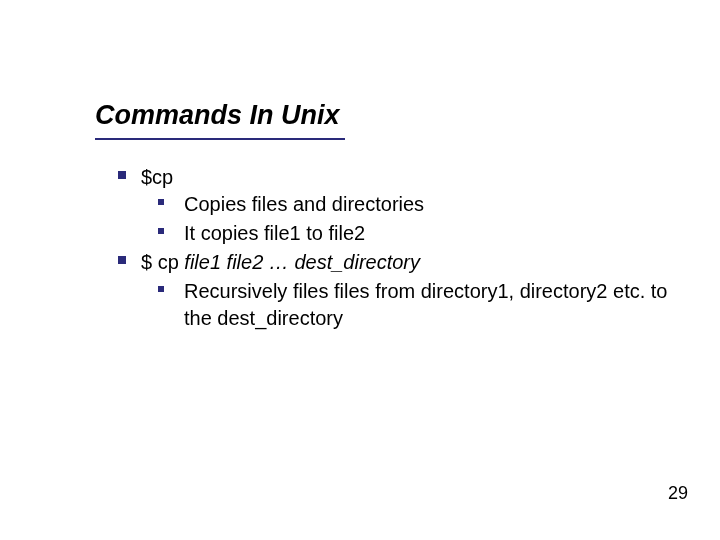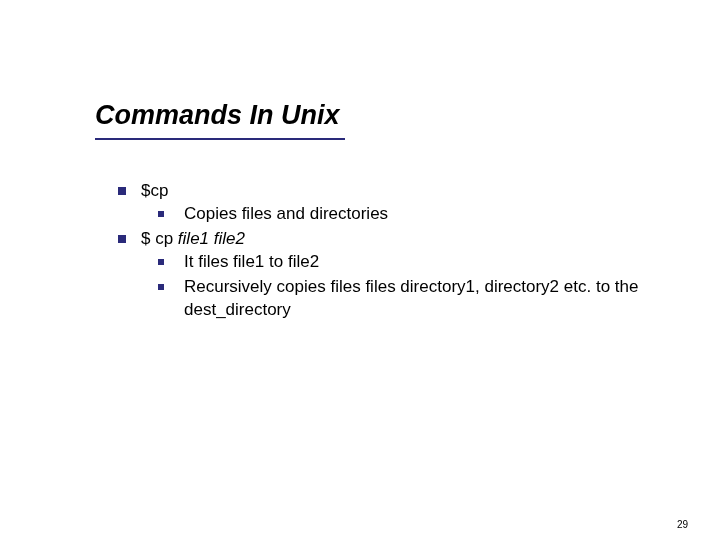--- a/index.html
+++ b/index.html
@@ -31,24 +31,24 @@
   .title-underline {
     position: absolute;
     top: 138px;
     left: 95px;
     width: 250px;
     height: 2px;
     background: #2a2a7a;
   }
   .content {
     position: absolute;
-    top: 180px;
+    top: 164px;
     left: 118px;
     right: 40px;
-    font-size: 17px;
+    font-size: 20px;
     line-height: 1.35;
   }
   .l1 {
     margin-bottom: 2px;
   }
   .l1-row {
     display: flex;
     align-items: flex-start;
   }
   .l2 {
@@ -74,23 +74,23 @@
     margin-right: 12px;
   }
   .txt {
     flex: 1 1 auto;
   }
   .italic {
     font-style: italic;
   }
   .pagenum {
     position: absolute;
-    bottom: 10px;
+    bottom: 36px;
     right: 32px;
-    font-size: 10px;
+    font-size: 18px;
     font-family: Verdana, Geneva, sans-serif;
   }
 </style>
 </head>
 <body>
 
 <div class="slide">
 
   <div class="title">Commands In Unix</div>
   <div class="title-underline"></div>
@@ -104,39 +104,39 @@
           <span>$cp</span>
         </span>
       </div>
       <div class="l2">
         <span class="bullet small"></span>
         <span class="txt">Copies files and directories</span>
       </div>
     </div>
 
     <div class="l1">
-      <div class="l1-row">
-        <span class="bullet"></span>
-        <span class="txt">
-          <span>$ cp </span><span class="italic">file1 file2</span>
-        </span>
-      </div>
       <div class="l2">
         <span class="bullet small"></span>
-        <span class="txt">It files file1 to file2</span>
+        <span class="txt">It copies file1 to file2</span>
       </div>
     </div>
 
     <div class="l1">
+      <div class="l1-row">
+        <span class="bullet"></span>
+        <span class="txt">
+          <span>$ cp </span><span class="italic">file1 file2 … dest_directory</span>
+        </span>
+      </div>
     </div>
 
     <div class="l1">
       <div class="l2">
         <span class="bullet small"></span>
-        <span class="txt">Recursively copies files files directory1, directory2 etc. to the dest_directory</span>
+        <span class="txt">Recursively files files from directory1, directory2 etc. to the dest_directory</span>
       </div>
     </div>
 
   </div>
 
   <div class="pagenum">29</div>
 
 </div>
 
 </body></html>

